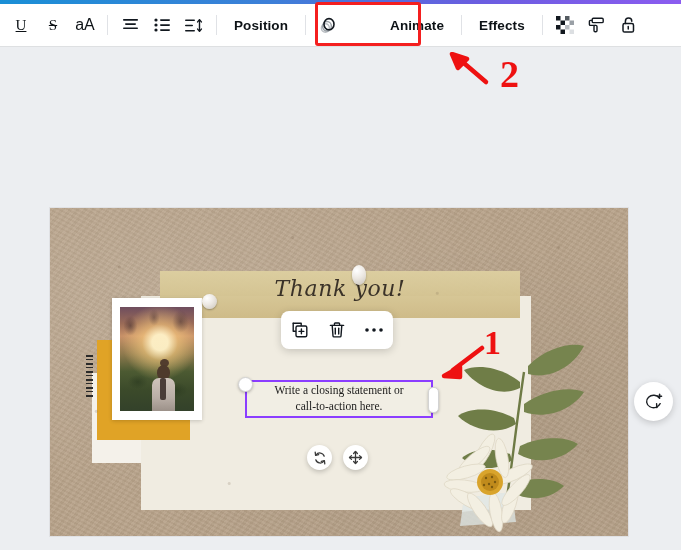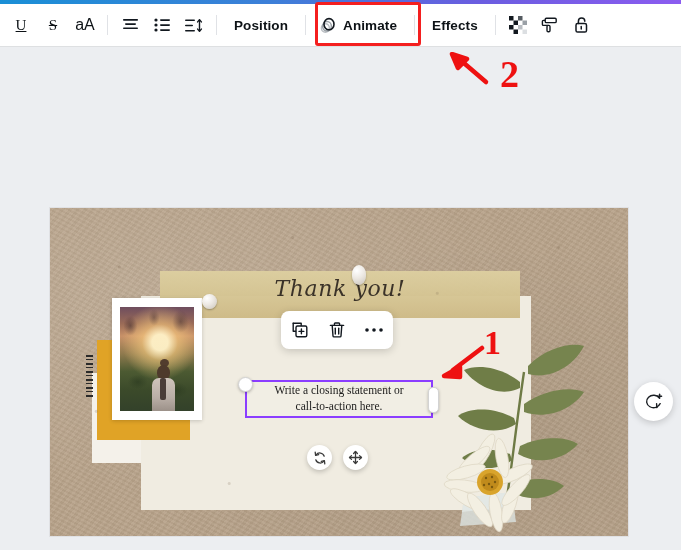--- a/index.html
+++ b/index.html
@@ -299,21 +299,21 @@
   <div class="tb-sep"></div>
 
   <div class="tb-btn" style="padding-left:6px;">
     <span style="display:flex;align-items:center;">
       <svg width="19" height="18" viewBox="0 0 19 18">
         <ellipse cx="6.4" cy="12.0" rx="4.0" ry="4.3" fill="none" stroke="#b9bdc2" stroke-width="1.5"></ellipse>
         <ellipse cx="8.0" cy="10.3" rx="4.4" ry="4.8" fill="none" stroke="#9aa0a6" stroke-width="1.5"></ellipse>
         <ellipse cx="10.0" cy="8.2" rx="5.0" ry="5.6" fill="none" stroke="#12181f" stroke-width="1.6"></ellipse>
       </svg>
     </span>
-    <span class="tb-text" style="padding-left:5px;">Animate</span>
+    <span class="tb-text" style="padding-left:5px;margin-left:47px;">Animate</span>
   </div>
 
   <div class="tb-sep"></div>
 
   <div class="tb-btn">
     <span class="tb-text">Effects</span>
   </div>
 
   <div class="tb-sep"></div>
 

